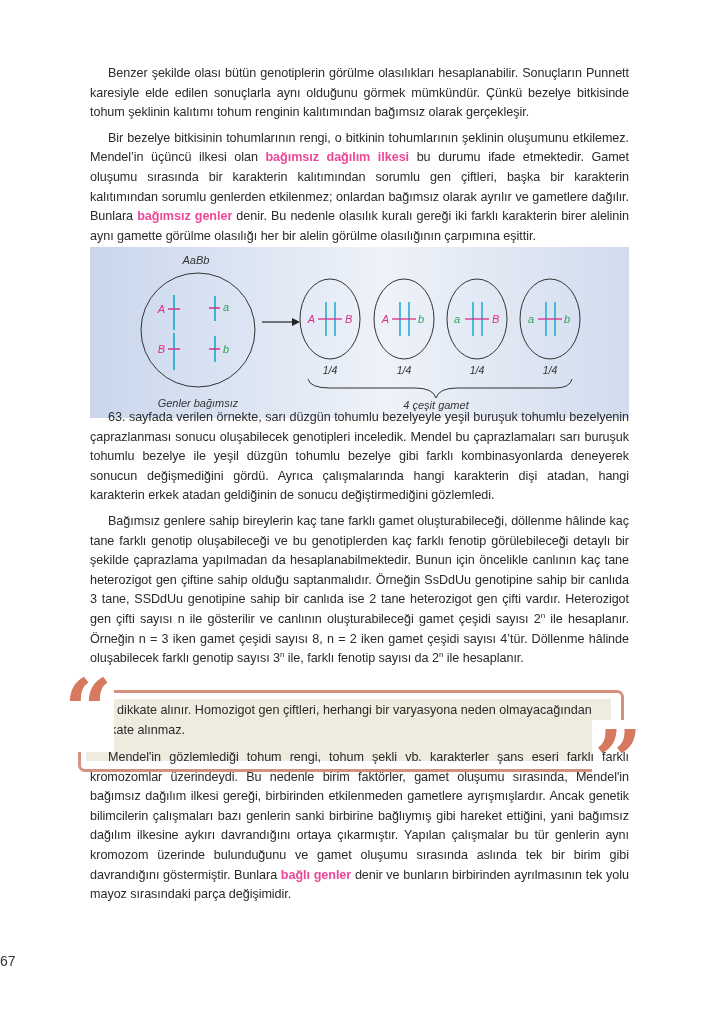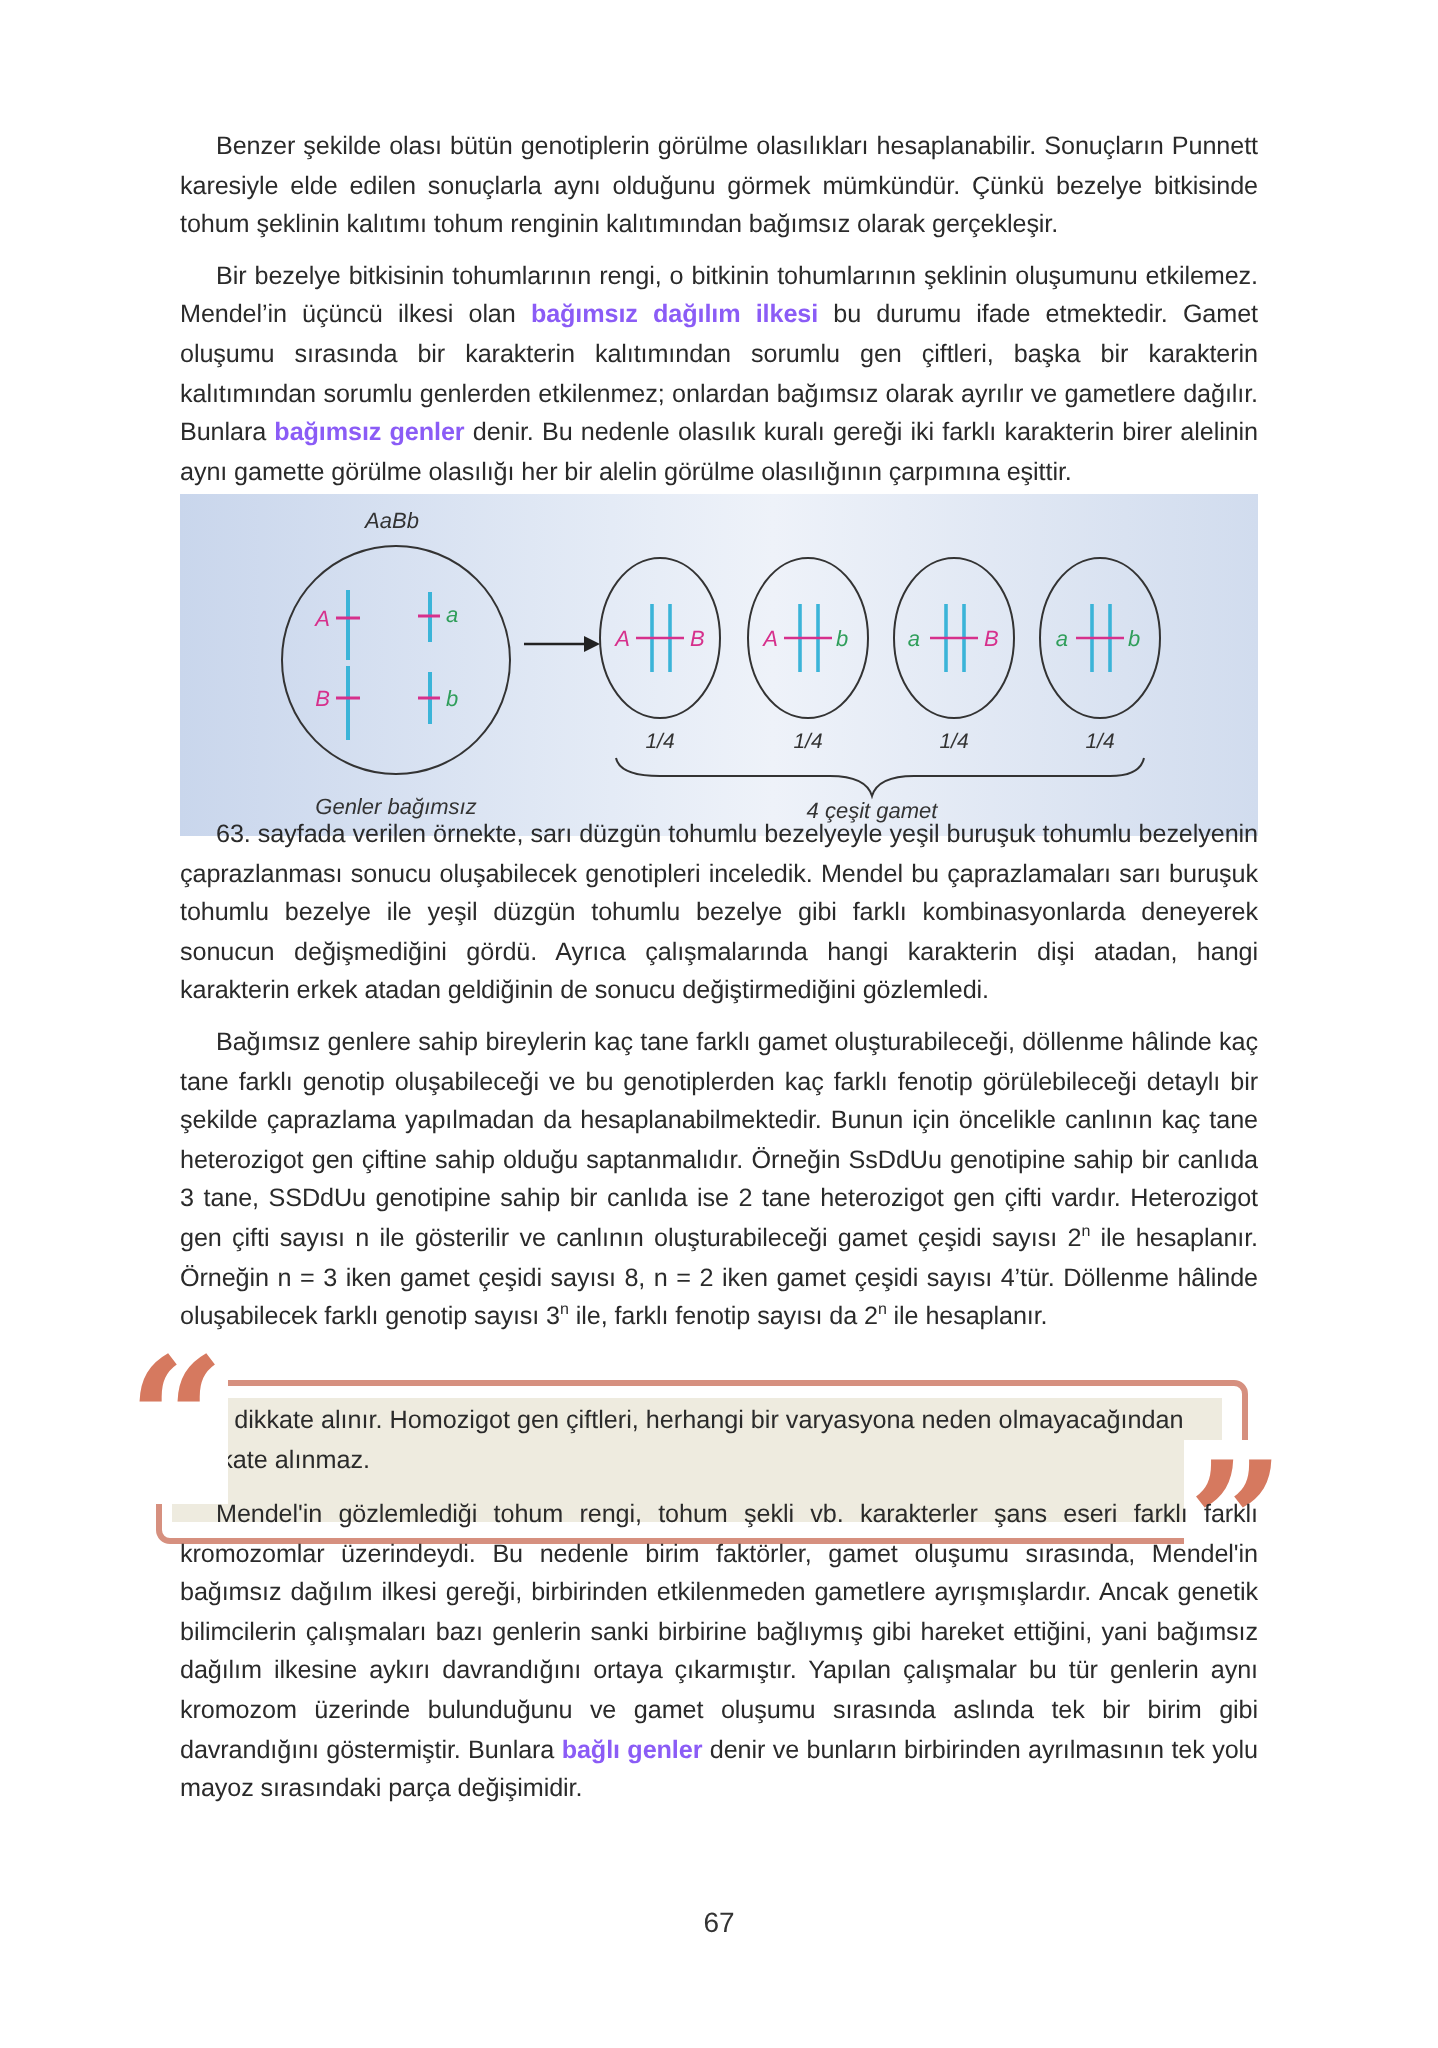--- a/index.html
+++ b/index.html
@@ -1,40 +1,40 @@
 <!DOCTYPE html>
 <html><head>
 <meta charset="utf-8">
 <style>
   html, body { margin: 0; padding: 0; background: #ffffff; }
   body { width: 719px; height: 1024px; position: relative; overflow: hidden;
          font-family: "Liberation Sans", sans-serif; color: #2a2a2a; }
   .page { position: absolute; left: 90px; top: 64px; width: 539px; }
   p.para { margin: 0 0 6px 0; font-size: 12.6px; line-height: 19.6px; text-align: justify;
            text-indent: 18px; letter-spacing: -0.05px; }
-  p.para b { font-weight: bold; color: #8b5cf6; }
+  p.para b { font-weight: bold; color: #ec4899; }
   sup { font-size: 8px; line-height: 0; vertical-align: 5px; }
 
   .figure { position: absolute; left: 90px; top: 247px; width: 539px; height: 171px;
             background: linear-gradient(90deg, #c9d6ec 0%, #e4ebf6 40%, #eef2f9 55%, #d1dcee 100%); font-style: italic; }
   .figure svg { position: absolute; left: 0; top: 0; }
 
   .quote-wrap { position: absolute; left: 64px; top: 680px; width: 570px; height: 100px; }
   .quote-frame { position: absolute; left: 14px; top: 10px; width: 540px; height: 76px;
                  border: 3px solid #d6907f; border-radius: 7px; }
   .quote-bg { position: absolute; left: 22px; top: 19px; width: 525px; height: 62px; background: #eeebdf; }
   .quote-text { position: absolute; left: 30px; top: 20px; width: 514px; font-size: 12.6px;
                 line-height: 20px; color: #2a2a2a; text-align: justify; }
   .quote-text .first { text-indent: 16px; }
   .qmark { position: absolute; font-family: "DejaVu Serif", serif; font-weight: bold; color: #d6795f;
            font-size: 84px; line-height: 1; }
   .qmark.open { left: 0px; top: -12px; background: #ffffff; padding-right: 2px; }
   .qmark.close { left: 528px; top: 40px; background: #ffffff; padding-left: 2px; }
 
-  .page-number { position: absolute; left: 0; width: 719px; top: 953px; text-align: center;
+  .page-number { position: absolute; left: 0; width: 719px; top: 953px; text-align: left;
                  font-size: 14px; color: #333; }
 </style>
 </head>
 <body>
 
 <div class="page">
   <p class="para">Benzer şekilde olası bütün genotiplerin görülme olasılıkları hesaplanabilir. Sonuçların Punnett karesiyle elde edilen sonuçlarla aynı olduğunu görmek mümkündür. Çünkü bezelye bitkisinde tohum şeklinin kalıtımı tohum renginin kalıtımından bağımsız olarak gerçekleşir.</p>
   <p class="para"><span>Bir bezelye bitkisinin tohumlarının rengi, o bitkinin tohumlarının şeklinin oluşumunu etkilemez. Mendel’in üçüncü ilkesi olan </span><b>bağımsız dağılım ilkesi</b><span> bu durumu ifade etmektedir. Gamet oluşumu sırasında bir karakterin kalıtımından sorumlu gen çiftleri, başka bir karakterin kalıtımından sorumlu genlerden etkilenmez; onlardan bağımsız olarak ayrılır ve gametlere dağılır. Bunlara </span><b>bağımsız genler</b><span> denir. Bu nedenle olasılık kuralı gereği iki farklı karakterin birer alelinin aynı gamette görülme olasılığı her bir alelin görülme olasılığının çarpımına eşittir.</span></p>
 </div>
 

